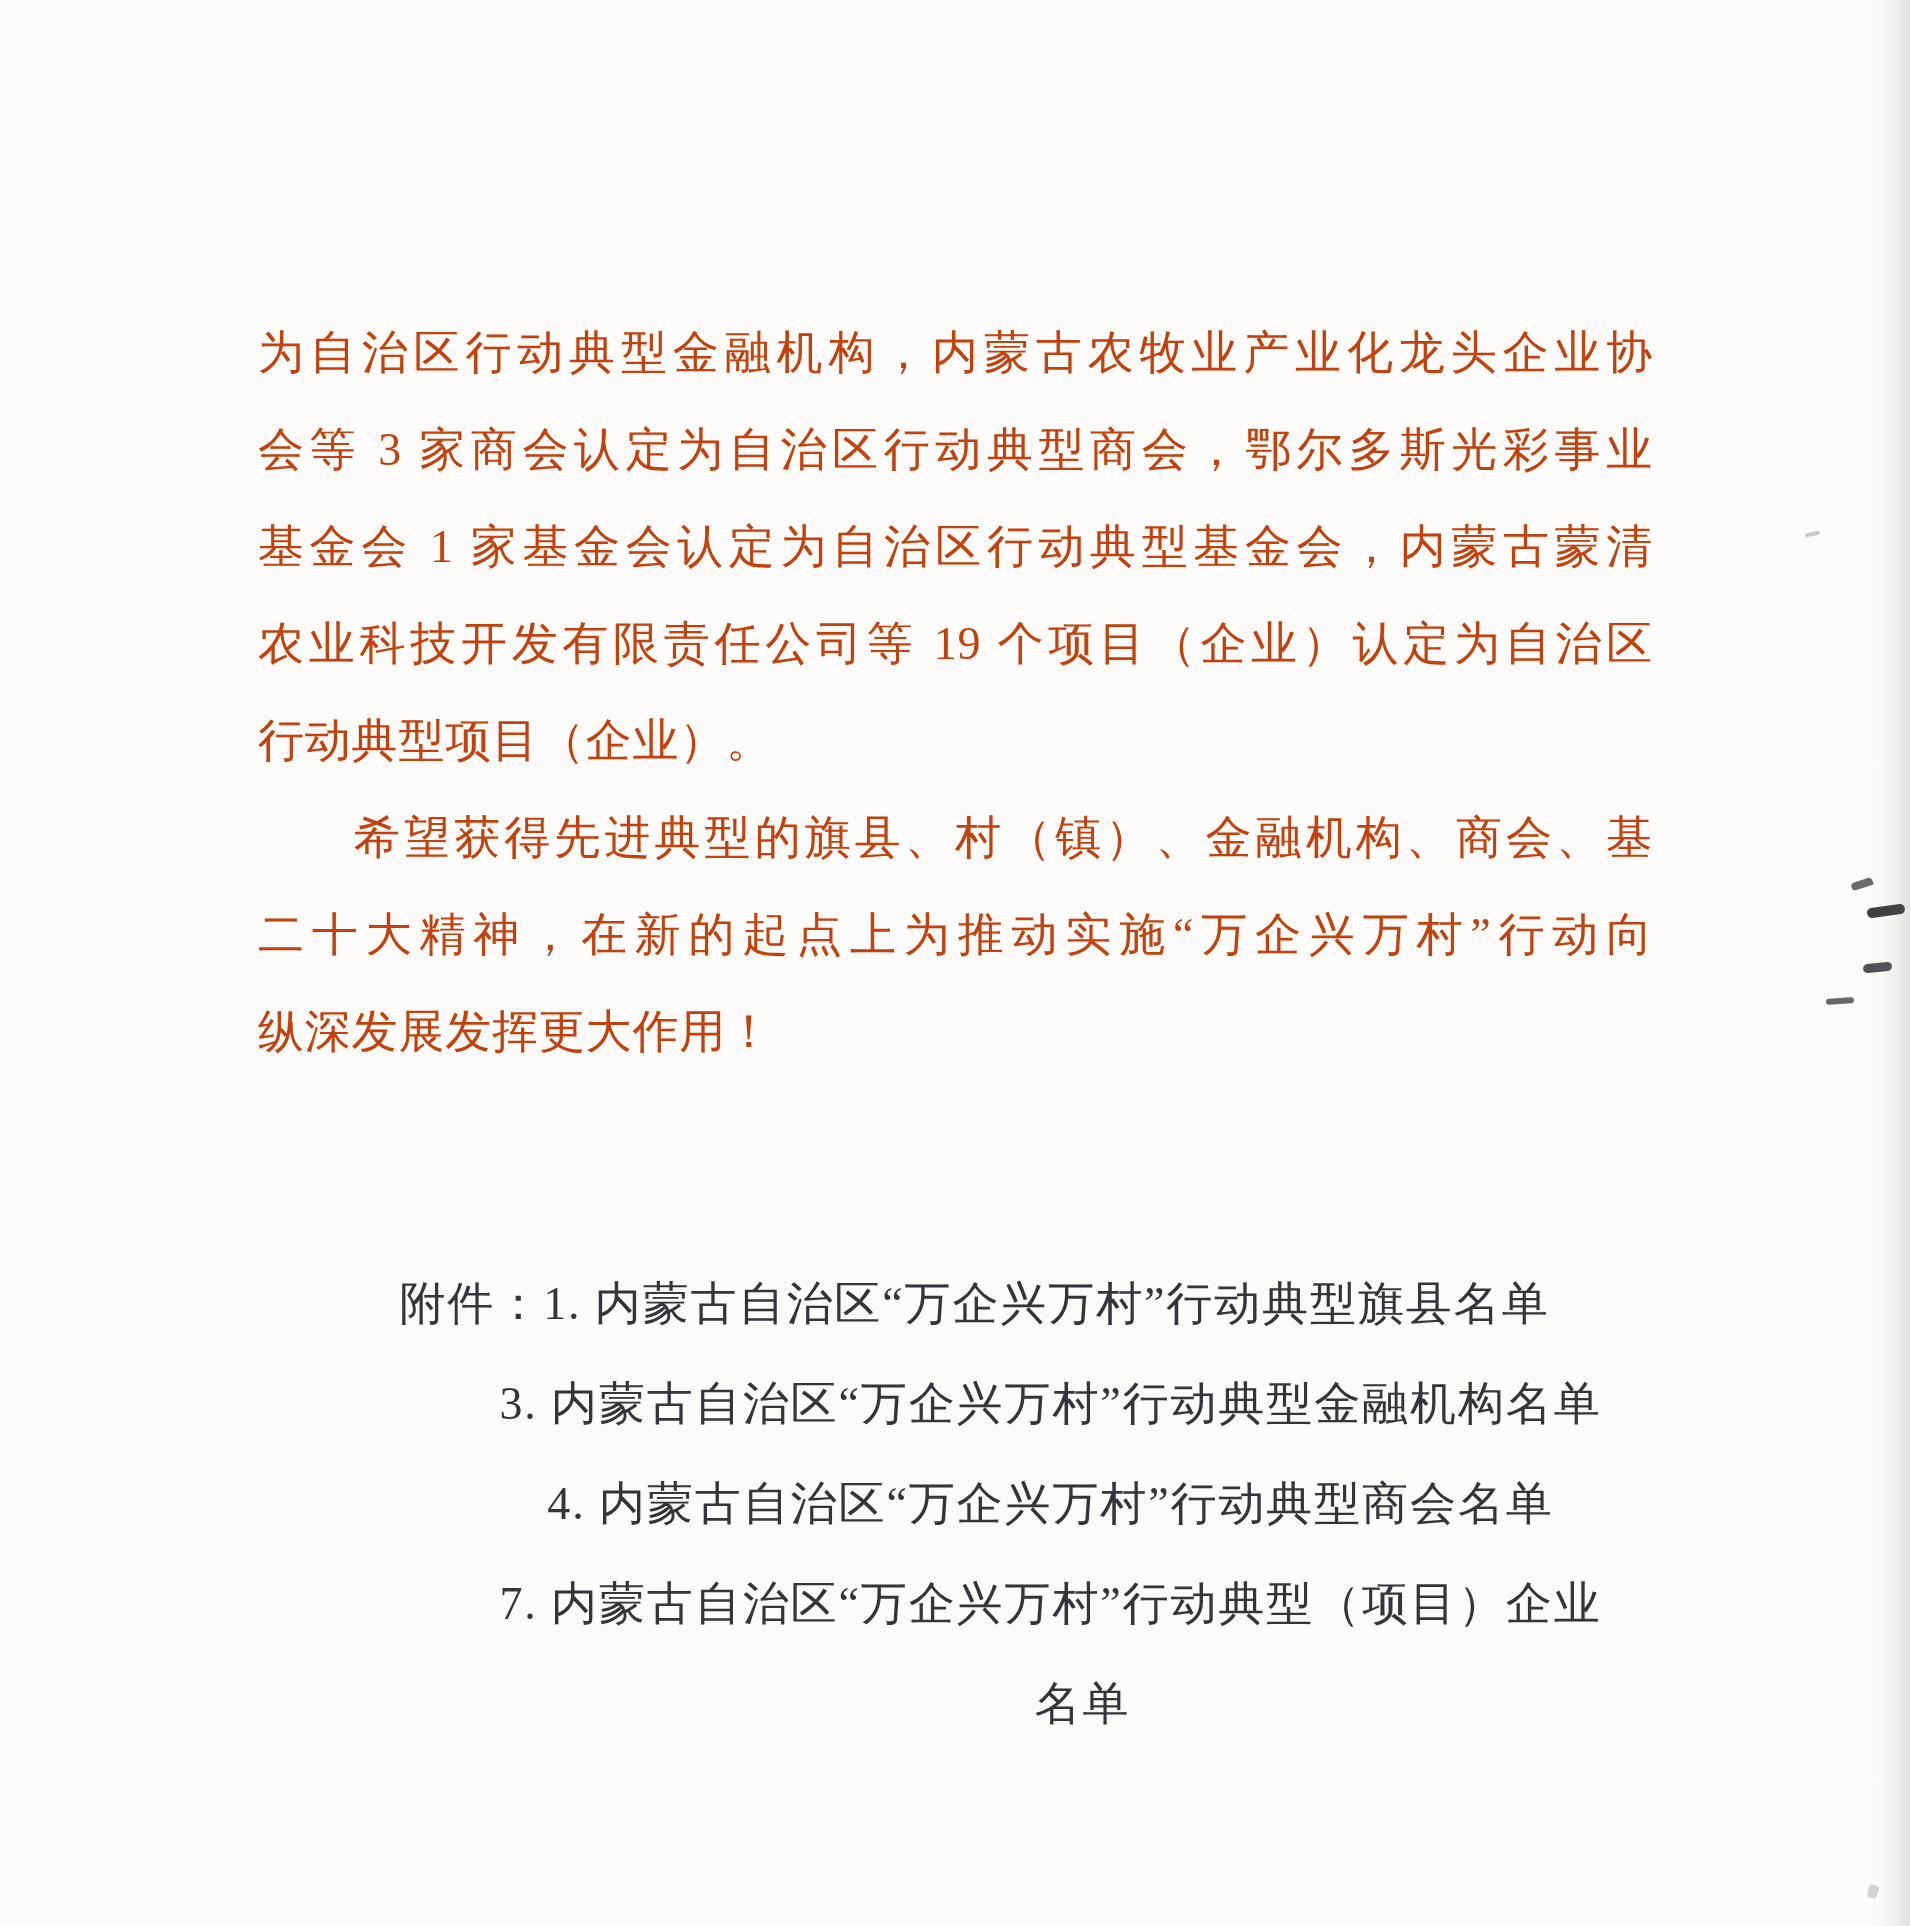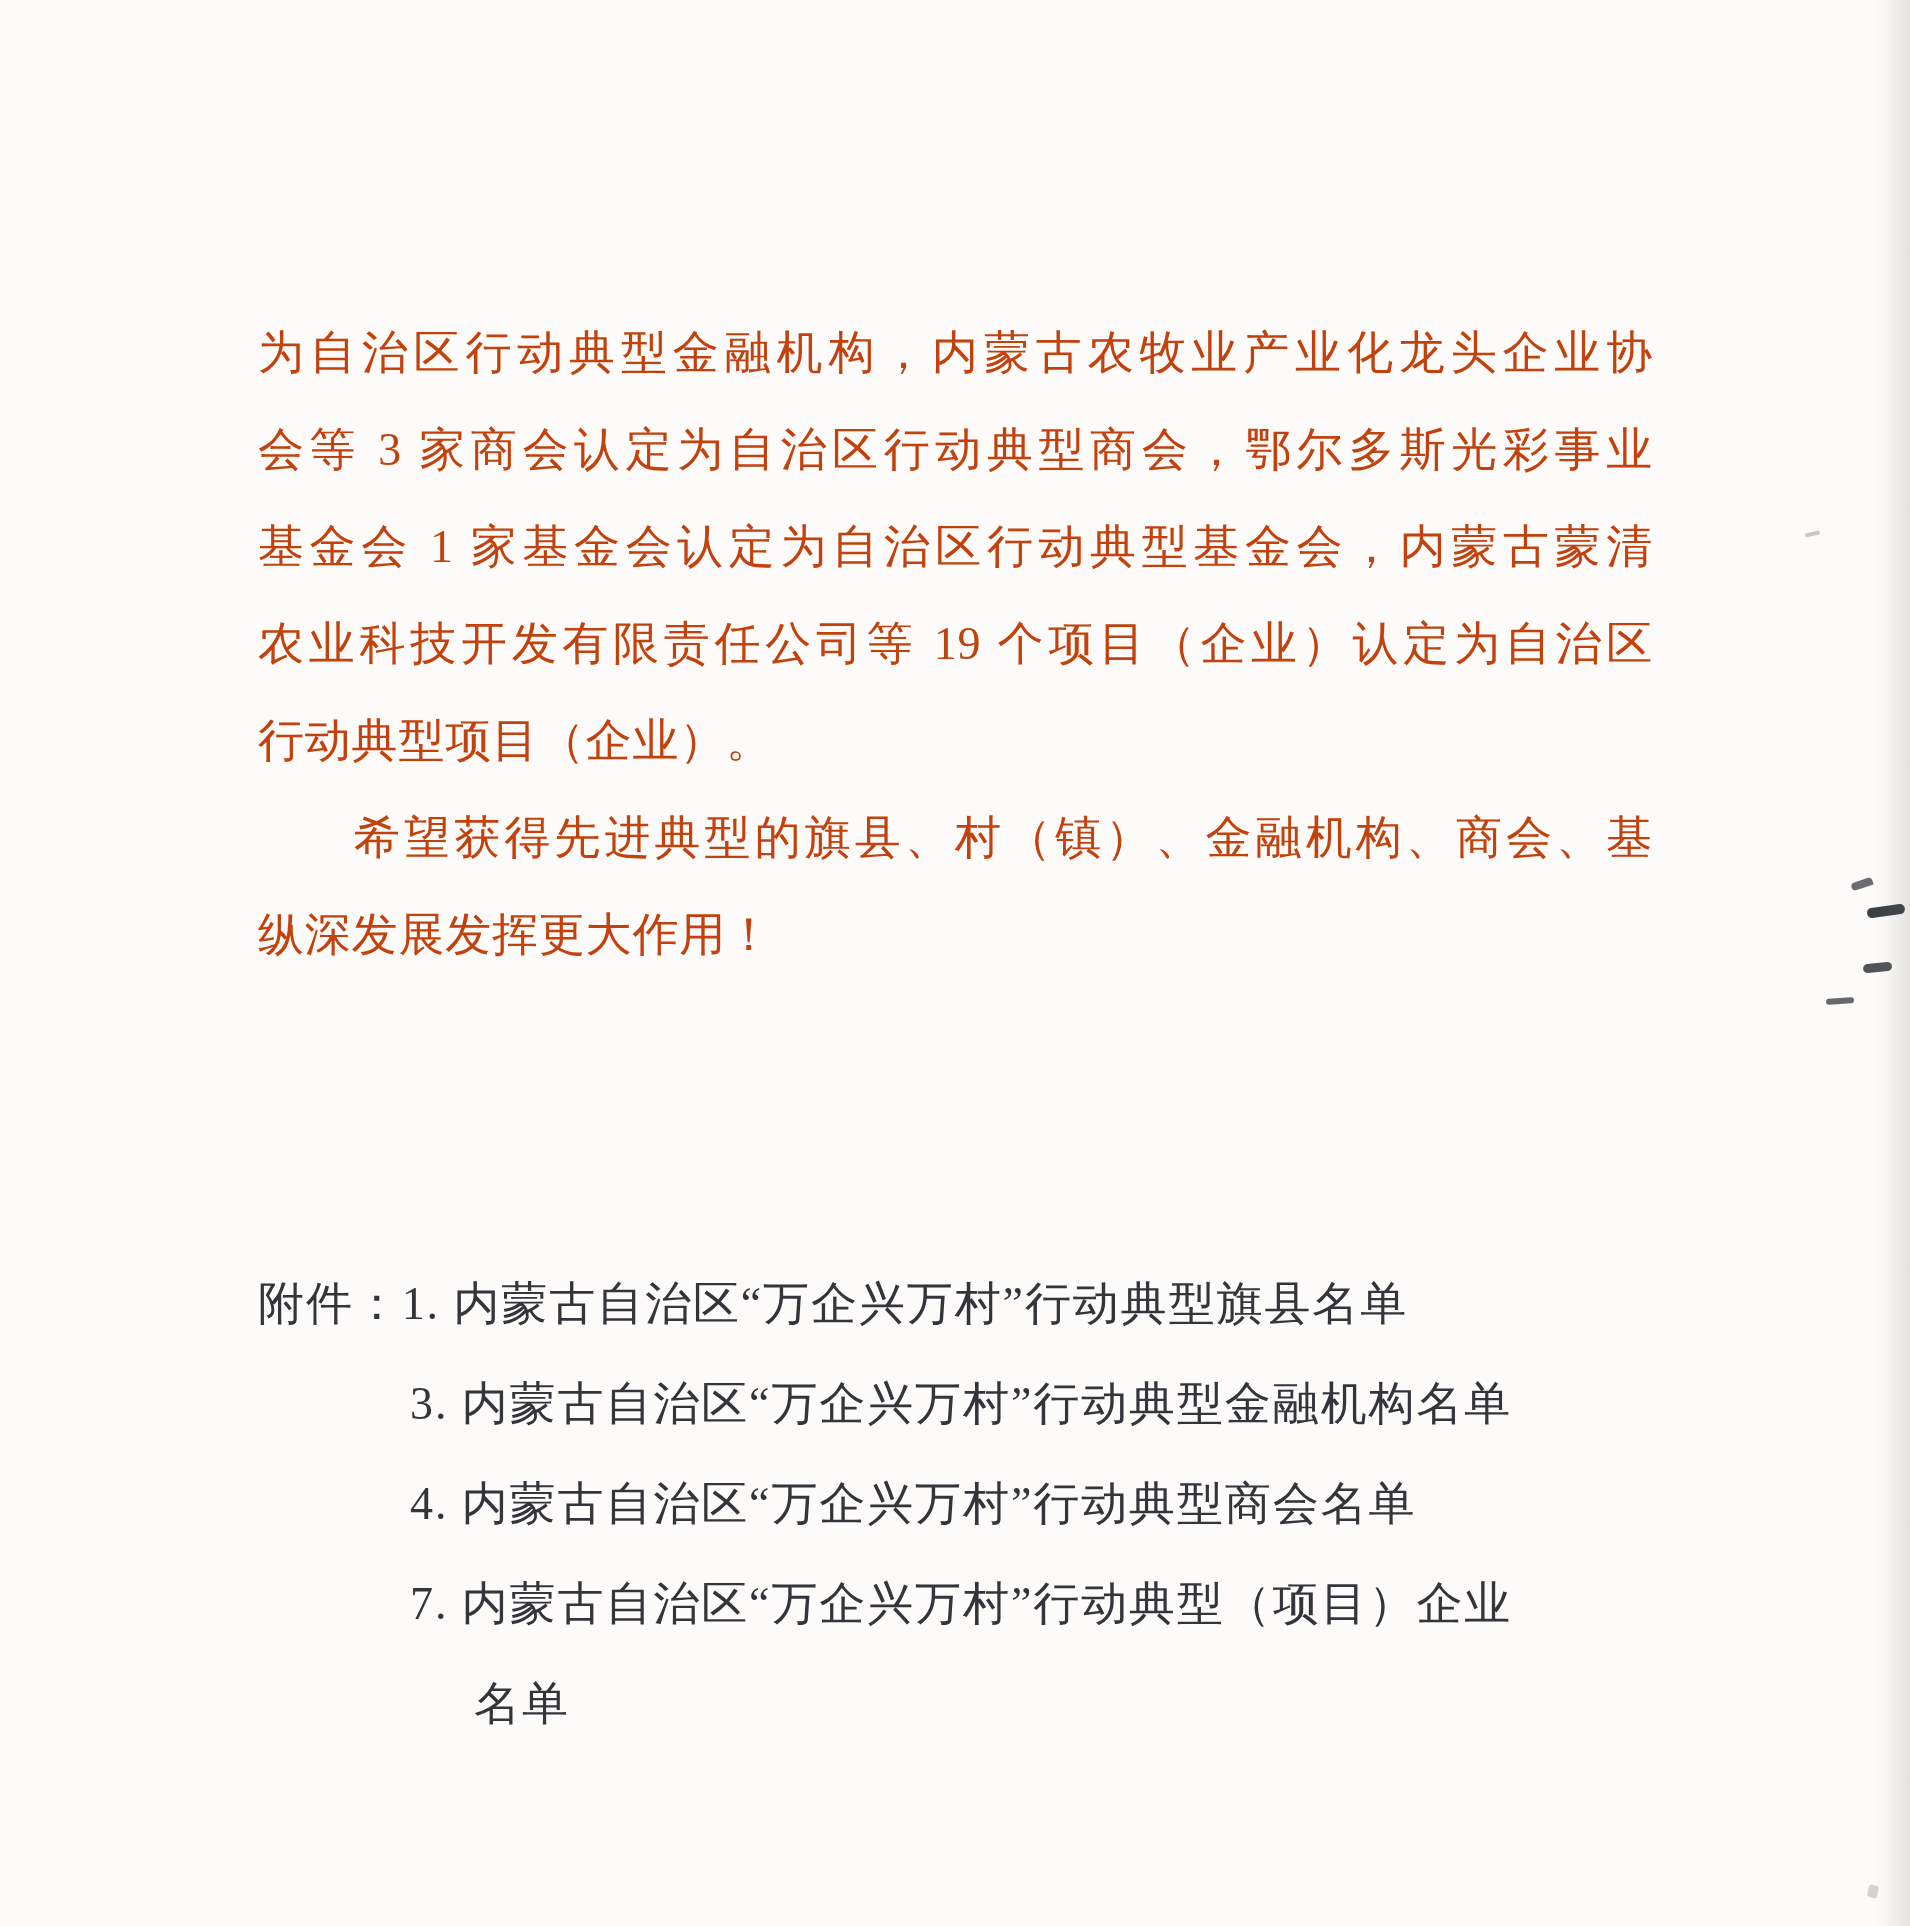--- a/index.html
+++ b/index.html
@@ -28,21 +28,21 @@
     text-justify:inter-character;
     height:97px;white-space:nowrap;
   }
   .bline.indent{padding-left:96px;}
   .bline.endline{text-align:left;text-align-last:left;}
   
   .attach-block{
     position:absolute;left:258px;top:1254px;width:1433px;
     font-size:46px;line-height:100px;letter-spacing:1.9px;
   }
-  .aline{height:100px;white-space:nowrap;}
+  .aline{height:100px;white-space:nowrap;text-align:center;}
   .aline.cont-items{padding-left:152px;}
   .aline.cont-wrap{padding-left:216px;}
   
   .artifact{position:absolute;border-radius:4.6px;}
   .a1{left:1851px;top:880px;width:22.3px;height:7.7px;background:#2c2f35;opacity:.7;transform:rotate(-18deg);border-radius:5.4px 5.4px 1.5px 5.4px;}
   .a2{left:1867px;top:906px;width:38px;height:10.4px;background:#22252a;opacity:.88;transform:rotate(-8deg);}
   .a3{left:1863px;top:963px;width:28.5px;height:8.5px;background:#2a2d33;opacity:.82;transform:rotate(-6deg);}
   .a4{left:1826px;top:998px;width:28px;height:6.2px;background:#34373d;opacity:.75;transform:rotate(-4deg);}
   .a5{left:1805px;top:532px;width:14.6px;height:3.5px;background:#5a5d63;opacity:.32;transform:rotate(-12deg);}
   .a6{left:1868px;top:1885px;width:10px;height:13px;background:#6a6d73;opacity:.28;transform:rotate(14deg);border-radius:3.1px;}
@@ -52,20 +52,21 @@
 
 <div class="page">
 
   <div class="body-block">
     <div class="bline">为自治区行动典型金融机构，内蒙古农牧业产业化龙头企业协</div>
     <div class="bline">会等 3 家商会认定为自治区行动典型商会，鄂尔多斯光彩事业</div>
     <div class="bline">基金会 1 家基金会认定为自治区行动典型基金会，内蒙古蒙清</div>
     <div class="bline">农业科技开发有限责任公司等 19 个项目（企业）认定为自治区</div>
     <div class="bline endline">行动典型项目（企业）。</div>
     <div class="bline indent">希望获得先进典型的旗县、村（镇）、金融机构、商会、基</div>
+    <div class="bline">二十大精神，在新的起点上为推动实施“万企兴万村”行动向</div>
     <div class="bline endline">纵深发展发挥更大作用！</div>
   </div>
 
   <div class="attach-block">
     <div class="aline">
       <span>附件：</span><span>1. 内蒙古自治区“万企兴万村”行动典型旗县名单</span>
     </div>
     <div class="aline cont-items">3. 内蒙古自治区“万企兴万村”行动典型金融机构名单</div>
     <div class="aline cont-items">4. 内蒙古自治区“万企兴万村”行动典型商会名单</div>
     <div class="aline cont-items">7. 内蒙古自治区“万企兴万村”行动典型（项目）企业</div>

